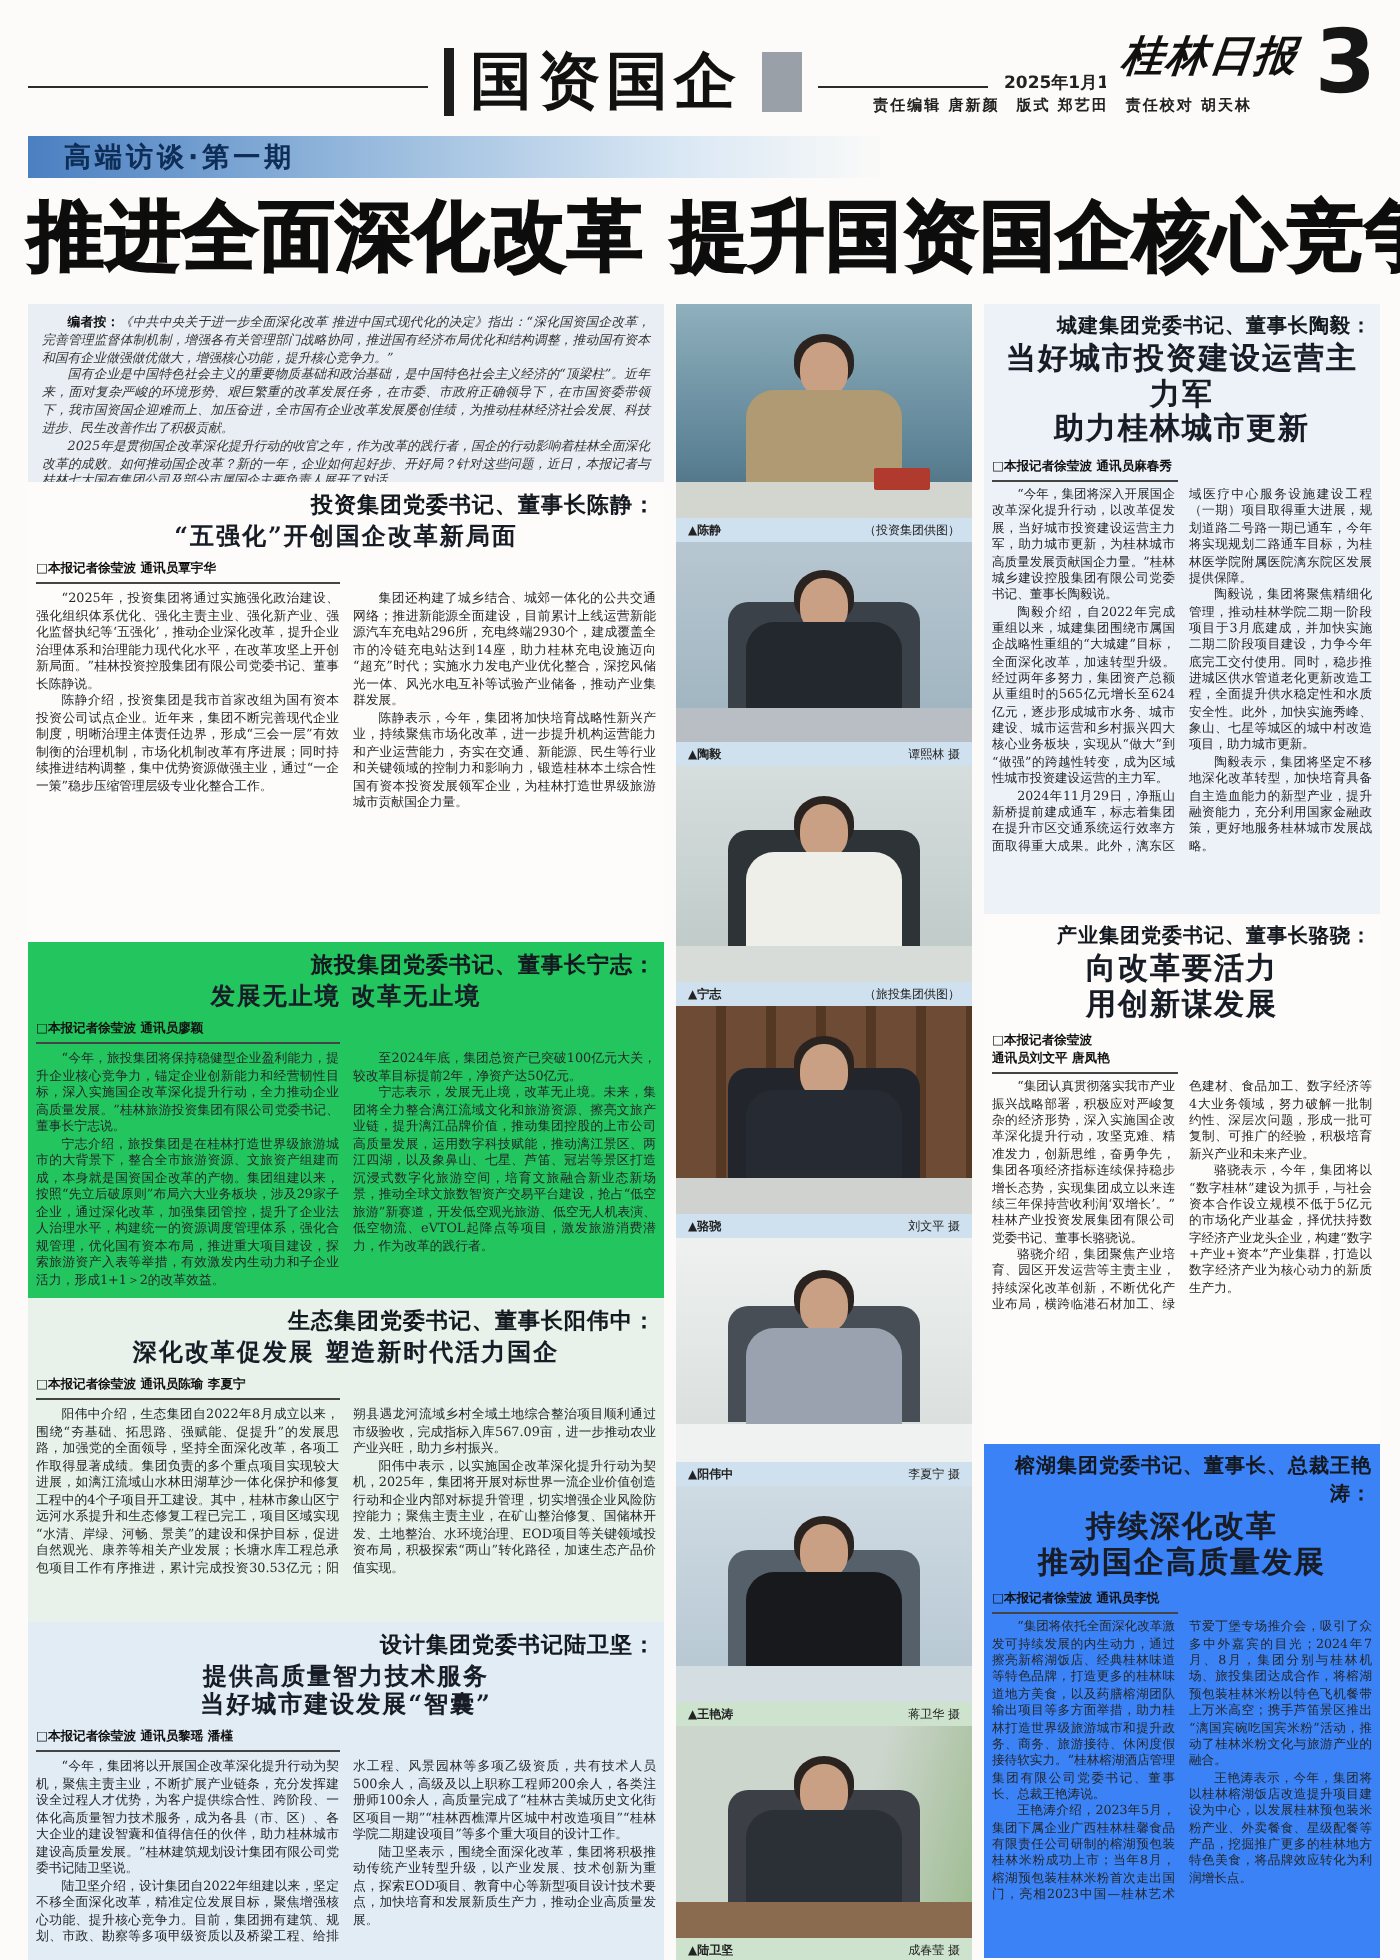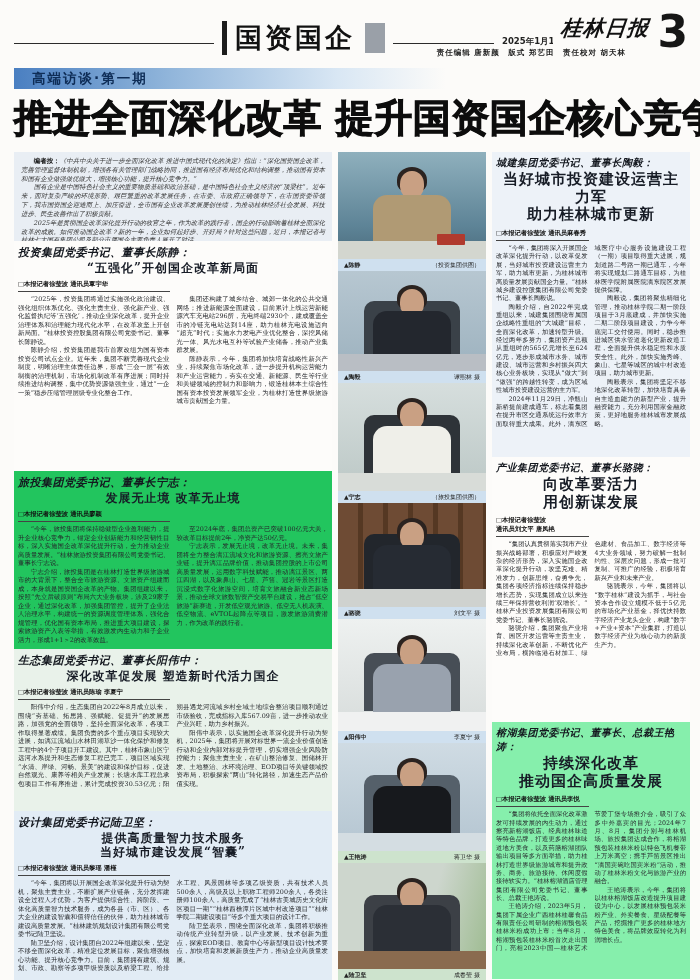--- a/index.html
+++ b/index.html
@@ -4,21 +4,21 @@
 <style>
   html,body{margin:0;padding:0;background:#e8e8e8;}
   .page{position:relative;width:700px;height:980px;margin:0 auto;background:#fcfbf9;
         font-family:"DejaVu Serif", serif;color:#1c1c1c;overflow:hidden;box-sizing:border-box;
         padding:10px 10px 0 14px;}
   
   .hdr{position:relative;height:52px;}
   .hdr-rule{position:absolute;left:0;top:33px;width:640px;border-top:1.5px solid #2b2b2b;}
   .hdr-secwrap{position:absolute;left:200px;top:10px;background:#fcfbf9;display:flex;align-items:center;padding:0 8px;}
   .hdr-vbar{width:5px;height:34px;background:#1d1d1d;margin-right:8px;}
-  .hdr-sec{font-family:"DejaVu Sans", sans-serif;font-weight:900;font-size:27px;letter-spacing:3px;color:#111;}
+  .hdr-sec{font-family:"DejaVu Sans", sans-serif;font-weight:900;font-size:31px;letter-spacing:3px;color:#111;}
   .hdr-gray{width:20px;height:30px;background:#9aa0a8;margin-left:10px;}
   .hdr-date{position:absolute;left:480px;top:26px;background:#fcfbf9;padding:0 8px;
             font-family:"DejaVu Sans", sans-serif;font-weight:700;font-size:8.5px;color:#222;}
   .masthead{position:absolute;right:2px;top:2px;display:flex;align-items:flex-start;background:#fcfbf9;padding-left:8px;}
   .paper-name{font-family:"DejaVu Serif", serif;font-weight:700;font-style:italic;font-size:21px;
               transform:skewX(-6deg);letter-spacing:1px;color:#111;margin-top:2px;}
   .page-num{font-family:"DejaVu Sans", sans-serif;font-weight:900;font-size:44px;line-height:40px;color:#161616;margin-left:8px;}
   .credits{position:absolute;right:64px;top:38px;font-family:"DejaVu Sans", sans-serif;
            font-size:7.5px;font-weight:700;color:#222;letter-spacing:1px;background:#fcfbf9;padding-left:6px;}
   
@@ -34,39 +34,39 @@
   .col-left{width:318px;flex:none;display:flex;flex-direction:column;}
   .col-mid{width:148px;flex:none;display:flex;flex-direction:column;}
   .col-right{flex:1;display:flex;flex-direction:column;}
   
   .note{height:93px;background:#e9eef4;box-sizing:border-box;padding:5px 7px;overflow:hidden;}
   .note p{margin:0;font-size:6.4px;line-height:1.38;text-align:justify;text-indent:2em;font-style:italic;color:#333;}
   .note b{font-style:normal;color:#111;}
   
   .article{box-sizing:border-box;padding:4px 4px 2px 4px;display:flex;flex-direction:column;overflow:hidden;}
   .kicker{font-family:"DejaVu Sans", sans-serif;font-weight:700;font-size:11px;color:#14181f;
-          text-align:left;letter-spacing:.5px;font-style:italic;}
+          text-align:right;letter-spacing:.5px;}
   .headline{margin:1px 0 3px 0;text-align:center;font-family:"DejaVu Serif", serif;font-weight:900;
             font-size:12px;line-height:1.18;color:#171c26;letter-spacing:1px;}
   .headline span{display:block;}
   .byline{display:inline-block;align-self:flex-start;width:49%;font-family:"DejaVu Sans", sans-serif;
           font-weight:700;font-size:6.3px;color:#111;border-bottom:1px solid #444;
           padding-bottom:2px;margin:2px 0 3px 0;white-space:pre-line;}
   .a-body{flex:1;overflow:hidden;columns:2;column-gap:7px;}
   .a-body p{margin:0;font-size:6.4px;line-height:1.33;text-align:justify;text-indent:2em;color:#25272b;}
   .col-right .kicker{font-size:10px;}
   .col-right .headline{font-size:15px;}
   .col-right .a-body p{font-size:6.3px;}
   
   .bg-white{background:#fdfcfa;}
   .bg-blue{background:#22c55e;}
   .bg-blue2{background:#e2ecf5;}
   .bg-green{background:#e9f2ea;}
   .bg-blue3{background:#edf2f8;}
-  .bg-green2{background:#86efac;}
+  .bg-green2{background:#3b82f6;}
   .h-invest{height:242px;} .h-lvtou{height:187px;} .h-shengtai{height:170px;} .h-sheji{height:182px;}
   .h-chengjian{height:305px;} .h-chanye{height:265px;} .h-ronghu{height:257px;}
   
   figure{margin:0;flex:none;}
   .photo{position:relative;width:100%;overflow:hidden;}
   .p-hair{position:absolute;left:50%;width:30px;height:26px;margin-left:-15px;top:14%;
           background:#2b2320;border-radius:50% 50% 40% 40%;}
   .p-head{position:absolute;left:50%;width:24px;height:27px;margin-left:-12px;top:18%;
           background:#c9a083;border-radius:48% 48% 42% 42%;}
   .p-torso{position:absolute;left:50%;width:78px;height:52px;margin-left:-39px;top:40%;

